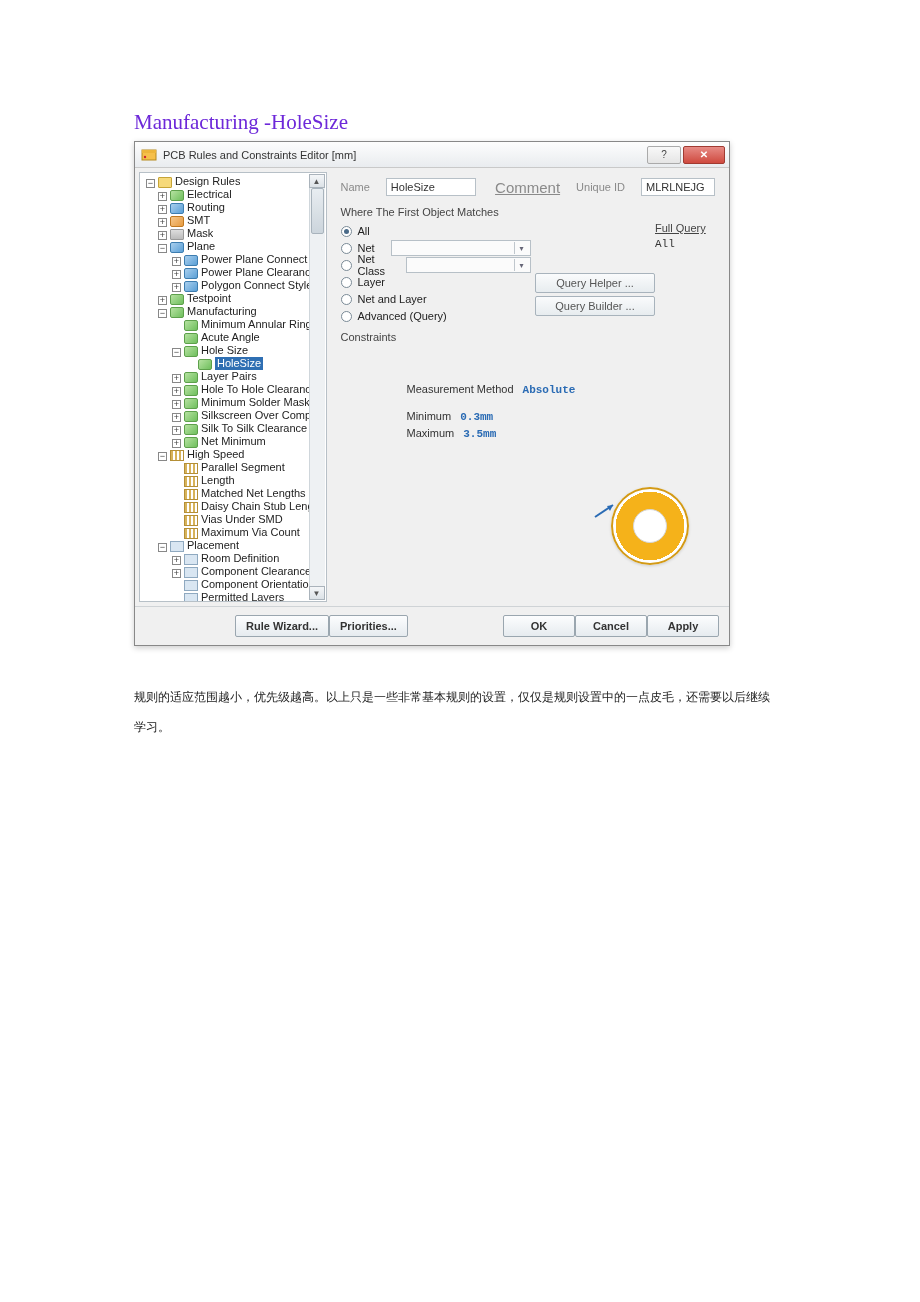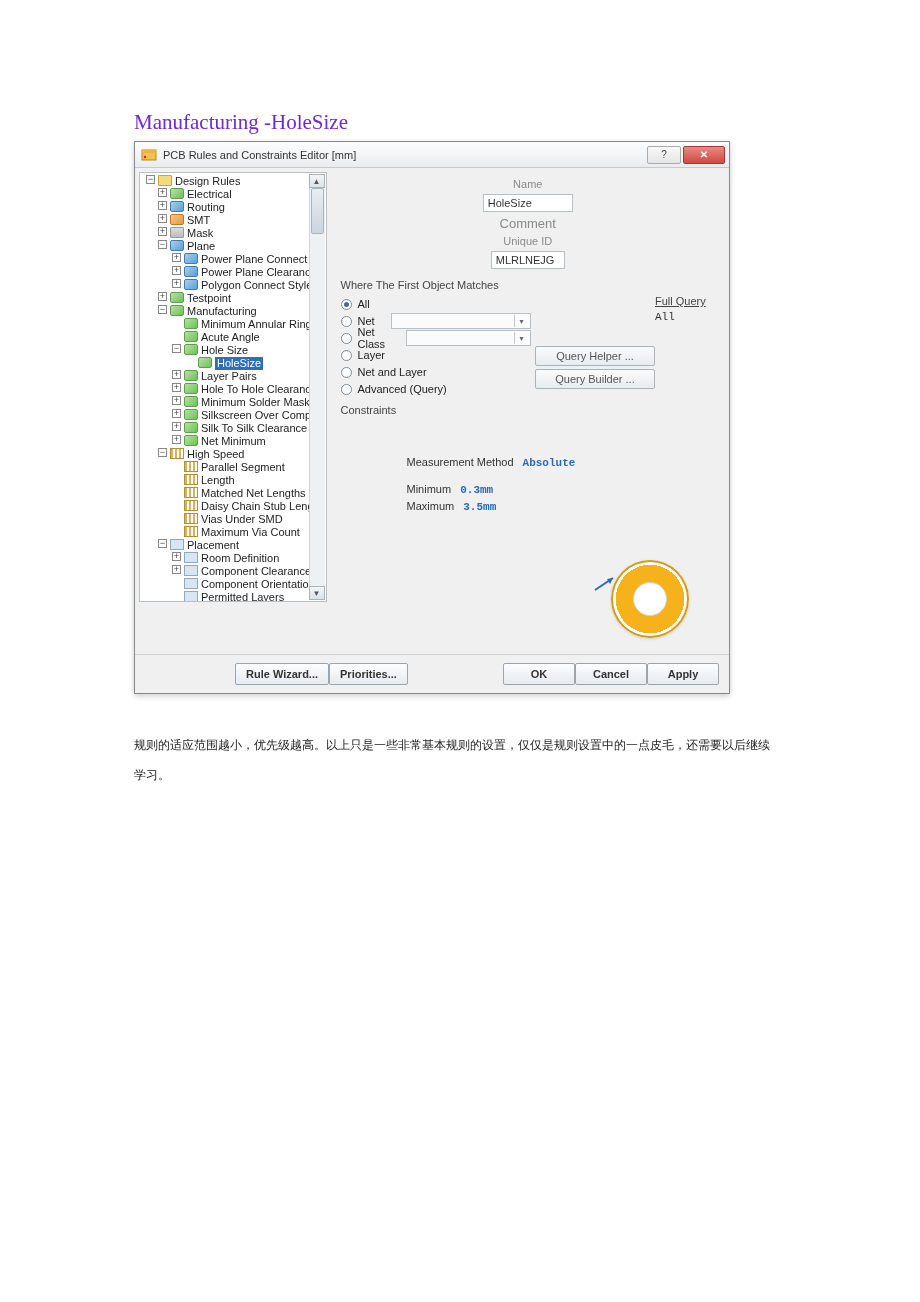--- a/index.html
+++ b/index.html
@@ -66,21 +66,21 @@
   }
   .tree {
     padding: 2px 0 2px 2px;
     font-size: 11px;
     line-height: 13px;
     color: #222;
     white-space: nowrap;
   }
   .node {
     display: flex;
-    align-items: flex-start;
+    align-items: flex-end;
     height: 13px;
     padding-left: 4px;
   }
   .exp {
     width: 9px; height: 9px;
     border: 1px solid #888;
     background:#fff;
     margin-right: 3px;
     font-size: 9px; line-height: 7px;
     text-align: center;
@@ -125,29 +125,29 @@
   .scroll-track{position:absolute;right:1px;top:15px;bottom:15px;width:16px;background:#eef1f3;border-left:1px solid #cfd6db;}
   .scroll-thumb{position:absolute;left:1px;right:1px;top:0;height:46px;background:linear-gradient(#e8edf1,#ccd5dc);border:1px solid #a8b3bc;border-radius:2px;}
 
   
   .right-panel {
     flex:1;
     background:#f0f0f0;
     padding: 6px 10px 4px 10px;
     position:relative;
   }
-  .hdr-row { display:flex; align-items:center; gap:4px; margin-bottom:10px;flex-direction:column;}
+  .hdr-row { display:flex; align-items:center; gap:16px; margin-bottom:10px;}
   .hdr-lbl { color:#8a8a8a; font-size:11px; }
   .hdr-input {
     height:18px; border:1px solid #b7c0c7; background:#fff;
     padding:0 4px; font-size:11px; color:#333;
   }
   .hdr-input.name { width:90px; }
   .hdr-input.uid  { width:74px; }
-  .comment-gap { flex:1; text-align:right; color:#8a8a8a; font-size:13px; }
+  .comment-gap { flex:1; text-align:right; color:#8a8a8a; font-size:15px;text-decoration:underline; }
   .section-title { font-size:11px; color:#444; margin:4px 0 4px 0; }
   .match-row { display:flex; align-items:center; gap:6px; height:16px; margin:1px 0;}
   .radio {
     width:11px;height:11px;border:1px solid #7a8a96;border-radius:50%;
     background:#fff;display:inline-block;position:relative;flex-shrink:0;
   }
   .radio.checked::after{content:"";position:absolute;inset:2px;border-radius:50%;background:#4a6a88;}
   .combo {
     width:140px;height:16px;border:1px solid #b7c0c7;background:#fbfbfb;
     display:flex;align-items:center;justify-content:flex-end;padding-right:2px;

